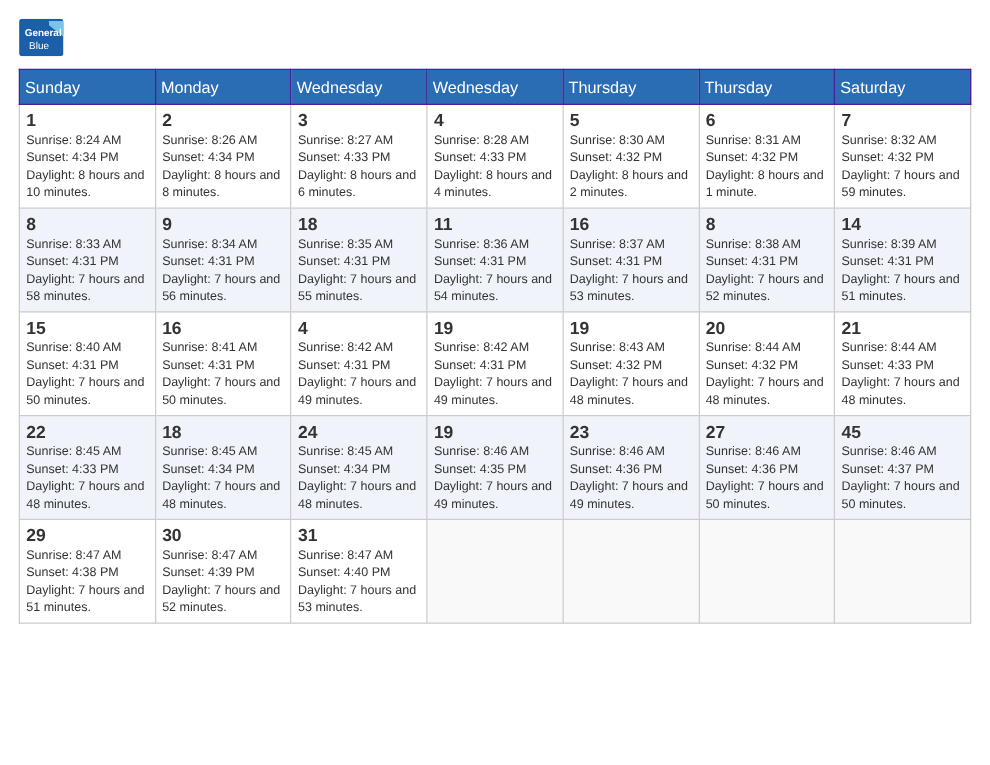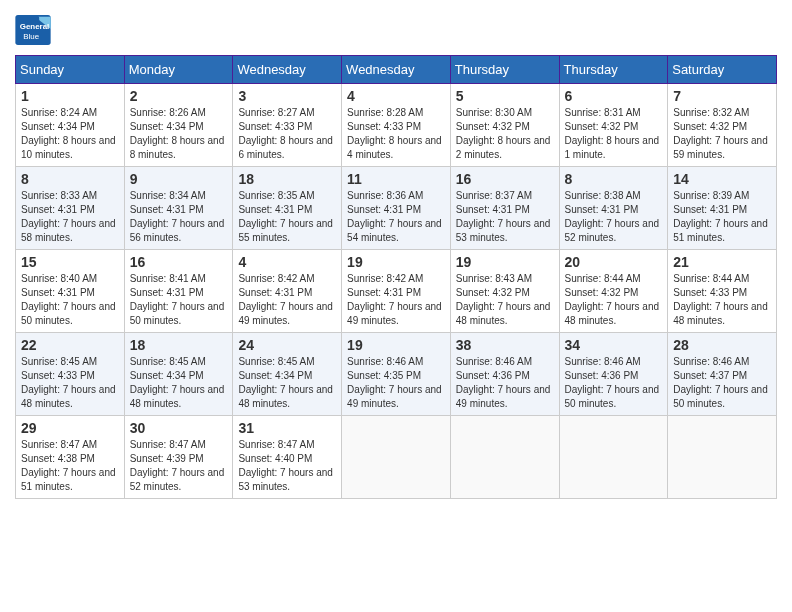--- a/index.html
+++ b/index.html
@@ -214,29 +214,29 @@
         </td>
         <td>
           <span class="day-number">24</span>
           <div class="day-info">Sunrise: 8:45 AM<br>Sunset: 4:34 PM<br>Daylight: 7 hours and 48 minutes.</div>
         </td>
         <td>
           <span class="day-number">19</span>
           <div class="day-info">Sunrise: 8:46 AM<br>Sunset: 4:35 PM<br>Daylight: 7 hours and 49 minutes.</div>
         </td>
         <td>
-          <span class="day-number">38</span>
+          <span class="day-number">23</span>
           <div class="day-info">Sunrise: 8:46 AM<br>Sunset: 4:36 PM<br>Daylight: 7 hours and 49 minutes.</div>
         </td>
         <td>
-          <span class="day-number">34</span>
+          <span class="day-number">27</span>
           <div class="day-info">Sunrise: 8:46 AM<br>Sunset: 4:36 PM<br>Daylight: 7 hours and 50 minutes.</div>
         </td>
         <td>
-          <span class="day-number">28</span>
+          <span class="day-number">45</span>
           <div class="day-info">Sunrise: 8:46 AM<br>Sunset: 4:37 PM<br>Daylight: 7 hours and 50 minutes.</div>
         </td>
       </tr>
       <tr class="row-white">
         <td>
           <span class="day-number">29</span>
           <div class="day-info">Sunrise: 8:47 AM<br>Sunset: 4:38 PM<br>Daylight: 7 hours and 51 minutes.</div>
         </td>
         <td>
           <span class="day-number">30</span>

